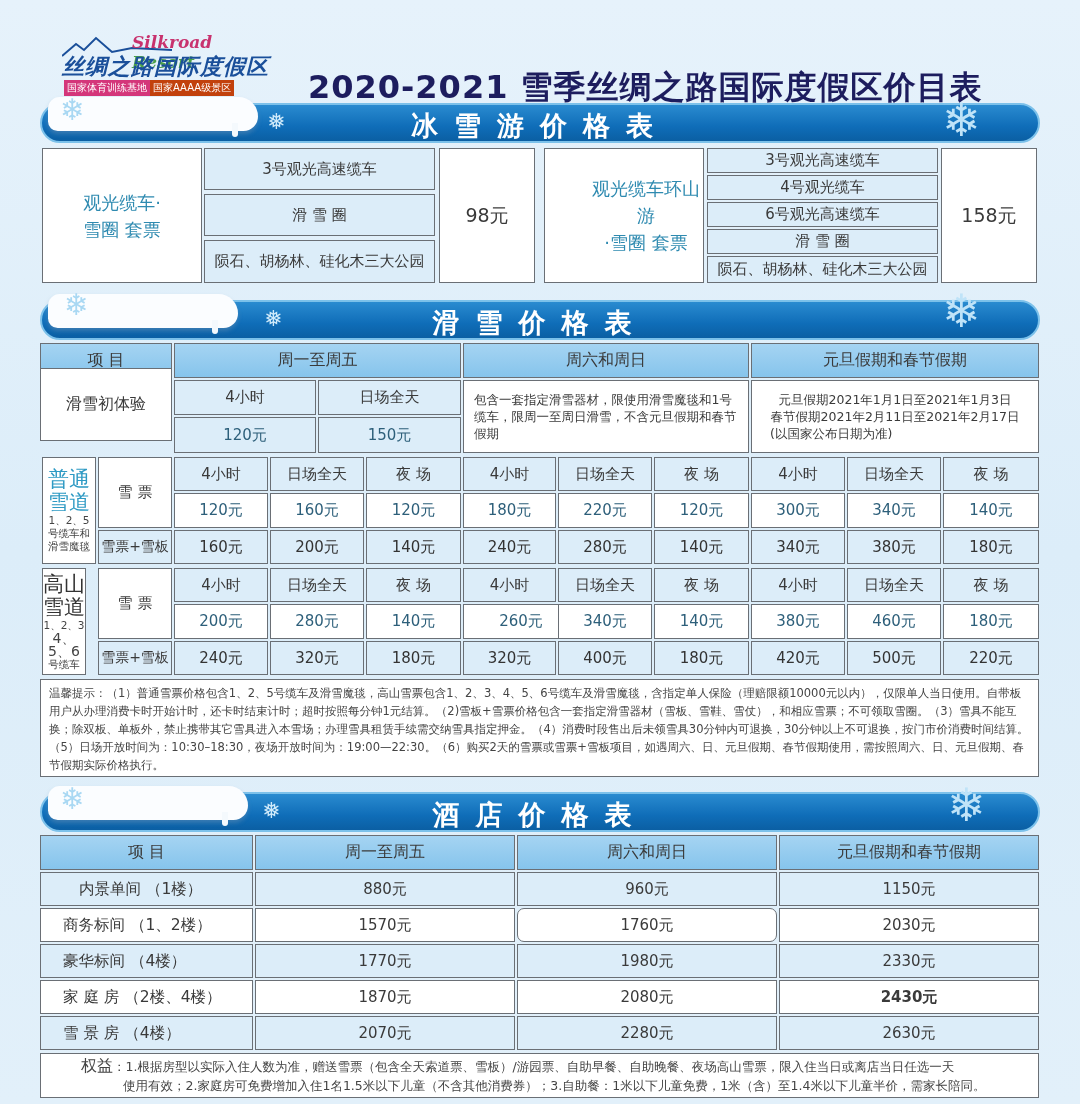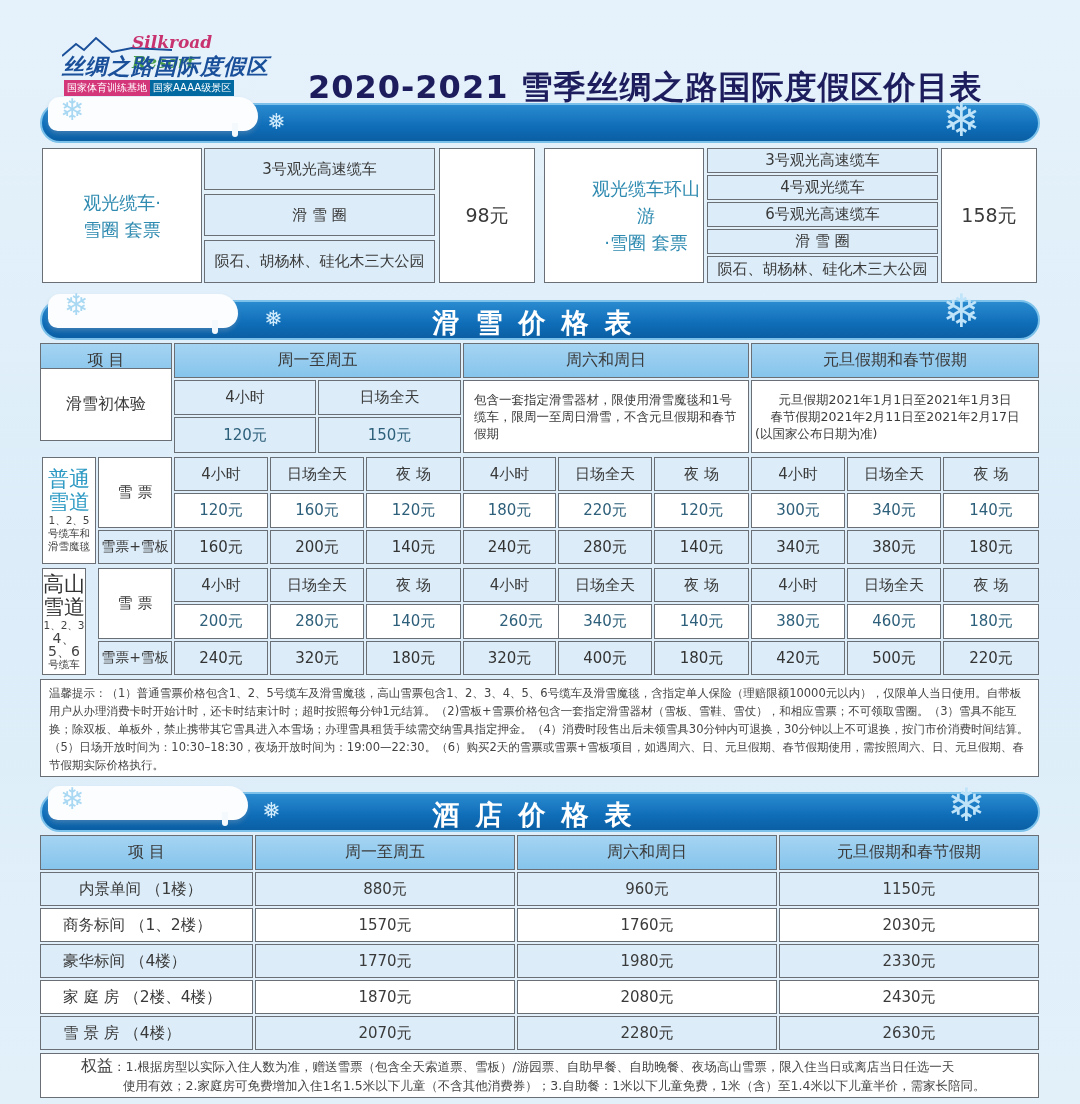--- a/index.html
+++ b/index.html
@@ -14,21 +14,21 @@
 
   
   .logo { position: absolute; left: 62px; top: 32px; width: 200px; height: 62px; }
   .logo .en { position: absolute; left: 70px; top: 0; font-family: "DejaVu Serif", serif; font-style: italic; font-size: 17px; font-weight: bold; }
   .logo .en .s1 { color: #c8326e; }
   .logo .en .s2 { color: #4aa04a; }
   .logo .mountain { position: absolute; left: 0; top: 4px; width: 110px; height: 22px; }
   .logo .cn { position: absolute; left: 0; top: 20px; font-size: 22px; font-weight: bold; color: #1a4f9a; font-style: italic; letter-spacing: 1px; white-space: nowrap; }
   .logo .tags { position: absolute; left: 2px; top: 48px; display: flex; font-size: 10px; color: #fff; white-space: nowrap; }
   .logo .tags .t1 { background: #d4367a; padding: 1px 3px; }
-  .logo .tags .t2 { background: #0369a1; padding: 1px 3px; }
+  .logo .tags .t2 { background: #c2410c; padding: 1px 3px; }
 
   .main-title { position: absolute; left: 308px; top: 42px; font-size: 32px; font-weight: bold; color: #1d1d5e; white-space: nowrap; letter-spacing: 1px; margin-top: 24px; }
 
   
   .banner { position: absolute; left: 40px; width: 1000px; height: 40px; border-radius: 20px;
     background: linear-gradient(180deg, #2a8bd0 0%, #0f6db8 60%, #0b5fa3 100%);
     border: 2px solid #7cc1ea; }
   .banner .title { position: absolute; left: 0; right: 0; top: 3px; text-align: center; color: #fff; font-size: 27px; font-weight: bold; letter-spacing: 16px; }
   .banner .snowcap { position: absolute; left: 6px; top: -8px; width: 210px; height: 34px; background: #fbfdff; border-radius: 24px 40px 30px 20px; box-shadow: 0 3px 4px rgba(120,150,180,0.4); }
   .banner .snowcap::after { content: ""; position: absolute; right: 20px; top: 26px; width: 6px; height: 14px; background: #f4f9fd; border-radius: 0 0 3px 3px; }
@@ -66,20 +66,21 @@
       <span class="t2">国家AAAA级景区</span>
     </div>
   </div>
   <div class="main-title">2020-2021 雪季丝绸之路国际度假区价目表</div>
 
   <div class="banner" style="top:103px;">
     <div class="snowcap"></div>
     <span class="flake" style="left:18px;top:-10px;">❄</span>
     <span class="flake small" style="left:225px;top:6px;color:#cfeafa;">❅</span>
     <span class="flake big" style="left:900px;top:-8px;">❄</span>
+    <div class="title">冰雪游价格表</div>
   </div>
 
   <div class="cell wt" style="left:42px;top:148px;width:160px;height:135px;flex-direction:column;font-size:18px;line-height:27px;">
     <span class="teal">观光缆车·</span>
     <span class="teal">雪圈  套票</span>
   </div>
   <div class="cell lb" style="left:204px;top:148px;width:231px;height:42px;">3号观光高速缆车</div>
   <div class="cell lb" style="left:204px;top:194px;width:231px;height:42px;">滑  雪  圈</div>
   <div class="cell lb" style="left:204px;top:240px;width:231px;height:43px;">陨石、胡杨林、硅化木三大公园</div>
   <div class="cell wt" style="left:439px;top:148px;width:96px;height:135px;font-size:19px;">98元</div>
@@ -110,21 +111,21 @@
 
   <div class="cell wt" style="left:40px;top:368px;width:132px;height:73px;font-size:16px;">滑雪初体验</div>
   <div class="cell lb" style="left:174px;top:380px;width:142px;height:35px;">4小时</div>
   <div class="cell lb" style="left:318px;top:380px;width:143px;height:35px;">日场全天</div>
   <div class="cell lb navy" style="left:174px;top:417px;width:142px;height:36px;">120元</div>
   <div class="cell lb navy" style="left:318px;top:417px;width:143px;height:36px;">150元</div>
   <div class="cell wt" style="left:463px;top:380px;width:286px;height:73px;font-size:12.5px;line-height:17px;text-align:left;padding:0 10px;justify-content:flex-start;">包含一套指定滑雪器材，限使用滑雪魔毯和1号缆车，限周一至周日滑雪，不含元旦假期和春节假期</div>
   <div class="cell wt" style="left:751px;top:380px;width:288px;height:73px;flex-direction:column;font-size:12.5px;line-height:17px;">
     <span>元旦假期2021年1月1日至2021年1月3日</span>
     <span>春节假期2021年2月11日至2021年2月17日</span>
-    <span style="align-self:flex-start;padding-left:3px;">(以国家公布日期为准)</span>
+    <span style="align-self:flex-start;padding-left:18px;">(以国家公布日期为准)</span>
   </div>
 
   <div id="slopes">
       <div class="cell wt" style="left:42px;top:457px;width:54px;height:107px;flex-direction:column;line-height:1;">
         <span style="font-size:21px;color:#2e9ac4;line-height:23px;">普通</span>
         <span style="font-size:21px;color:#2e9ac4;line-height:23px;">雪道</span>
         <span style="font-size:10.5px;line-height:13px;color:#444;">1、2、5</span>
         <span style="font-size:10.5px;line-height:13px;color:#444;">号缆车和</span>
         <span style="font-size:10.5px;line-height:13px;color:#444;">滑雪魔毯</span>
       </div>
@@ -210,30 +211,30 @@
   <div class="cell hd" style="left:517px;top:835px;width:260px;height:35px;">周六和周日</div>
   <div class="cell hd" style="left:779px;top:835px;width:260px;height:35px;">元旦假期和春节假期</div>
 
   <div id="hotelRows">
       <div class="cell lb" style="left:40px;top:872px;width:213px;height:34px;justify-content:flex-start;padding-left:38px;font-size:15.5px;">内景单间 （1楼）</div>
       <div class="cell lb" style="left:255px;top:872px;width:260px;height:34px;">880元</div>
       <div class="cell lb" style="left:517px;top:872px;width:260px;height:34px;">960元</div>
       <div class="cell lb" style="left:779px;top:872px;width:260px;height:34px;">1150元</div>
       <div class="cell wt" style="left:40px;top:908px;width:213px;height:34px;justify-content:flex-start;padding-left:22px;font-size:15.5px;">商务标间 （1、2楼）</div>
       <div class="cell wt" style="left:255px;top:908px;width:260px;height:34px;">1570元</div>
-      <div class="cell wt" style="left:517px;top:908px;width:260px;height:34px;">1760元</div>
+      <div class="cell wt" style="left:517px;top:908px;width:260px;height:34px;border-radius:7px;">1760元</div>
       <div class="cell wt" style="left:779px;top:908px;width:260px;height:34px;">2030元</div>
       <div class="cell lb" style="left:40px;top:944px;width:213px;height:34px;justify-content:flex-start;padding-left:22px;font-size:15.5px;">豪华标间 （4楼）</div>
       <div class="cell lb" style="left:255px;top:944px;width:260px;height:34px;">1770元</div>
       <div class="cell lb" style="left:517px;top:944px;width:260px;height:34px;">1980元</div>
       <div class="cell lb" style="left:779px;top:944px;width:260px;height:34px;">2330元</div>
       <div class="cell wt" style="left:40px;top:980px;width:213px;height:34px;justify-content:flex-start;padding-left:22px;font-size:15.5px;">家 庭 房 （2楼、4楼）</div>
       <div class="cell wt" style="left:255px;top:980px;width:260px;height:34px;">1870元</div>
       <div class="cell wt" style="left:517px;top:980px;width:260px;height:34px;">2080元</div>
-      <div class="cell wt" style="left:779px;top:980px;width:260px;height:34px;">2430元</div>
+      <div class="cell wt" style="left:779px;top:980px;width:260px;height:34px;font-weight:bold;">2430元</div>
       <div class="cell lb" style="left:40px;top:1016px;width:213px;height:34px;justify-content:flex-start;padding-left:22px;font-size:15.5px;">雪 景 房 （4楼）</div>
       <div class="cell lb" style="left:255px;top:1016px;width:260px;height:34px;">2070元</div>
       <div class="cell lb" style="left:517px;top:1016px;width:260px;height:34px;">2280元</div>
       <div class="cell lb" style="left:779px;top:1016px;width:260px;height:34px;">2630元</div>
     </div>
 
   <div class="note" style="left:40px;top:1053px;width:999px;height:45px;font-size:12.5px;line-height:19px;padding:2px 10px;">
     <div style="white-space:nowrap;">
       <span style="font-size:16px;padding-left:30px;">权益</span><span>：1.根据房型以实际入住人数为准，赠送雪票（包含全天索道票、雪板）/游园票、自助早餐、自助晚餐、夜场高山雪票，限入住当日或离店当日任选一天</span>
     </div>

